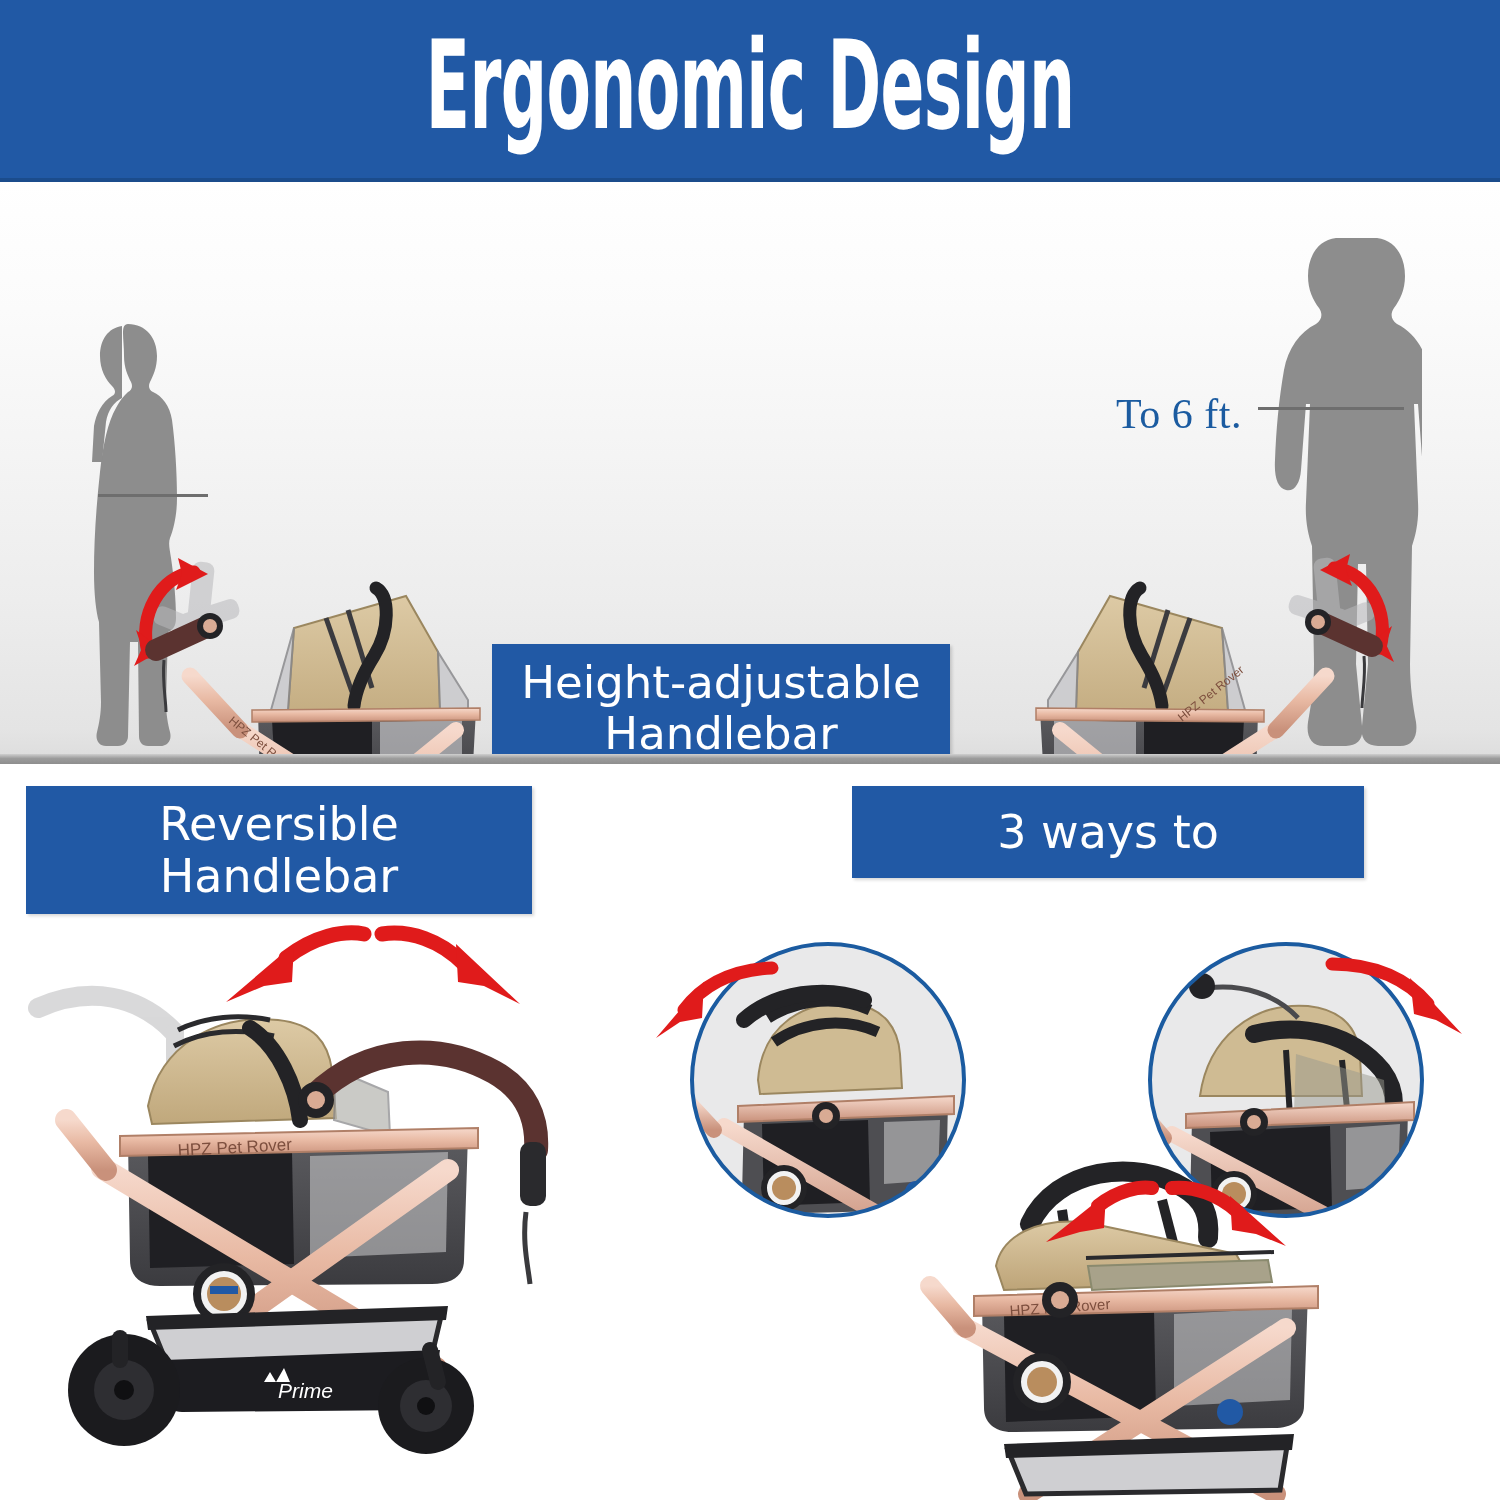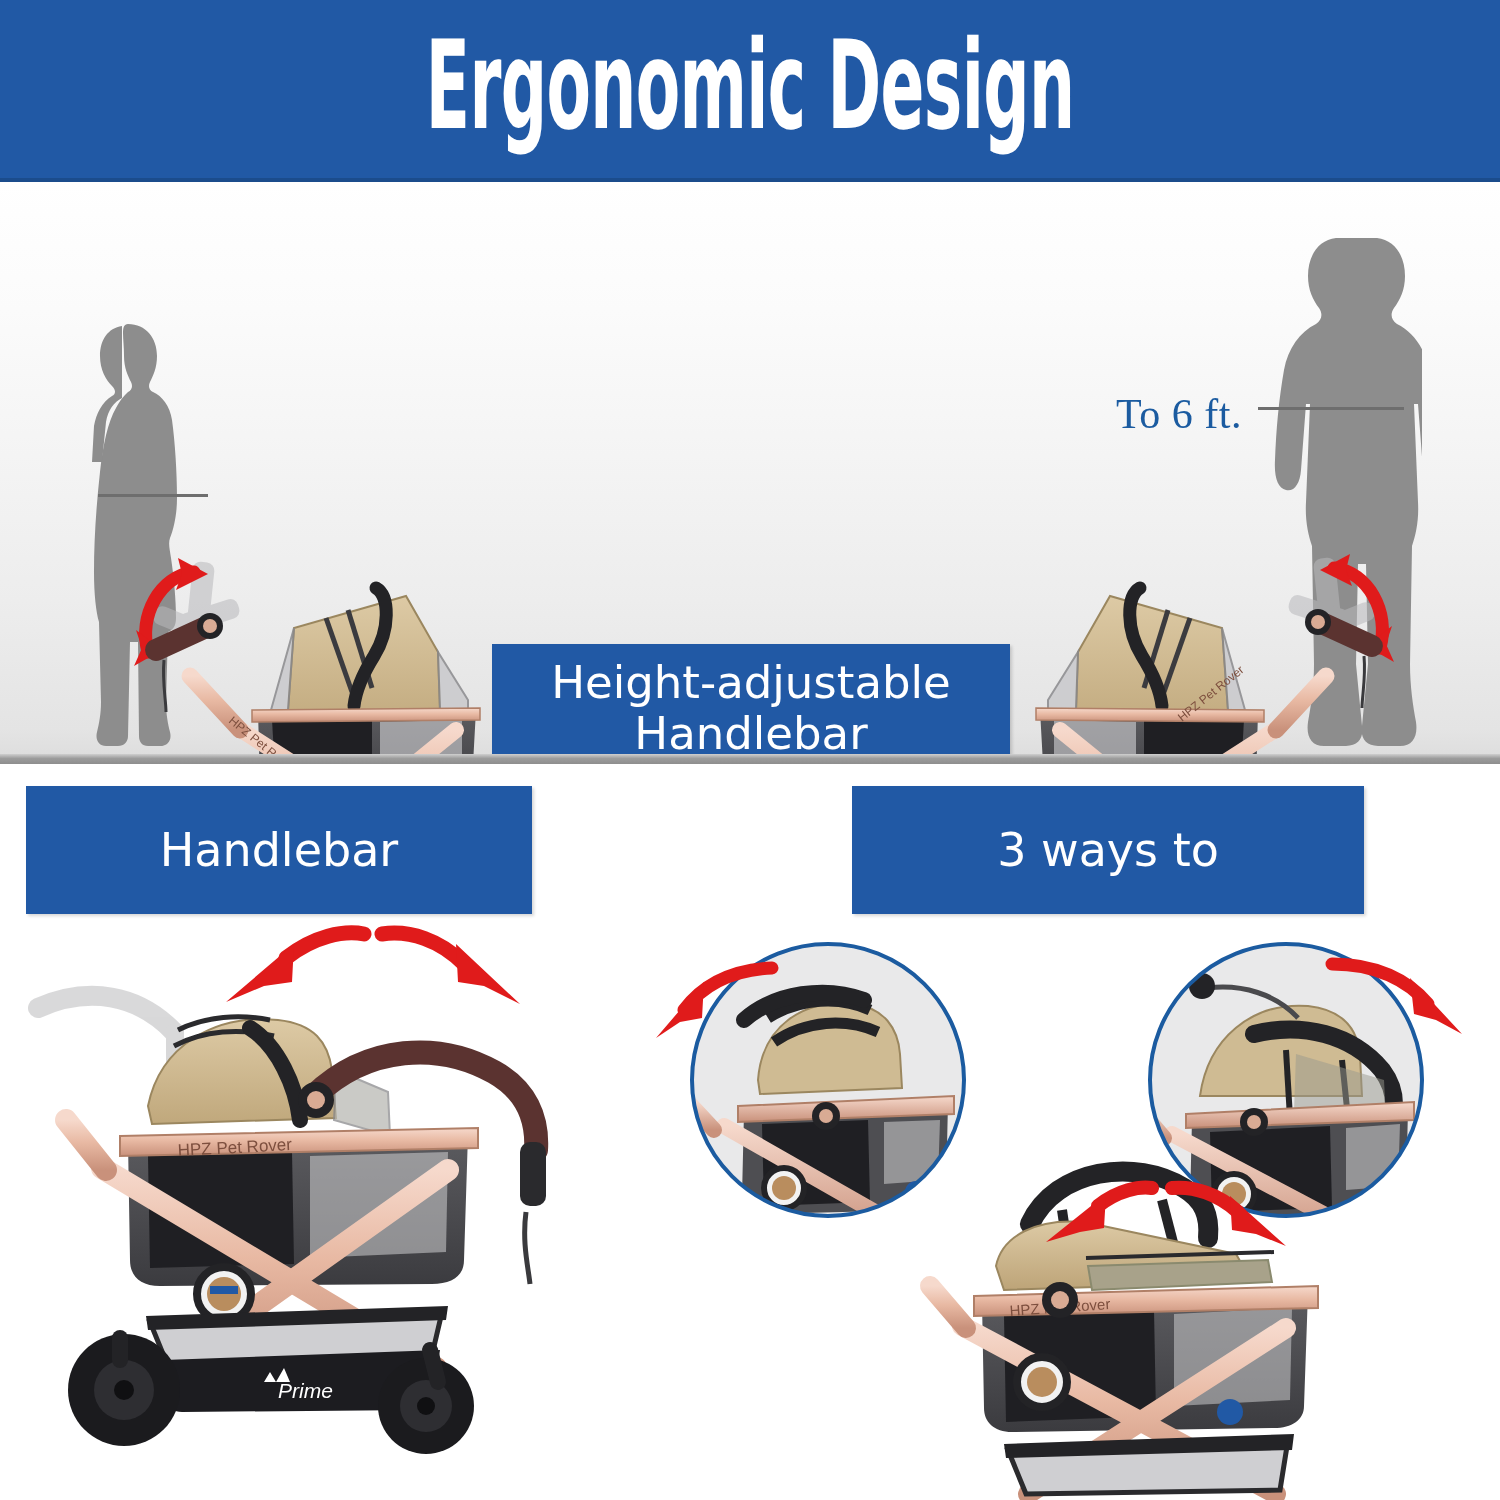--- a/index.html
+++ b/index.html
@@ -87,32 +87,32 @@
     text-align: center;
     font-family: "DejaVu Sans", sans-serif;
     font-weight: 400;
     line-height: 1.14;
     display: flex; flex-direction: column;
     align-items: center; justify-content: center;
     box-shadow: 2px 2px 3px rgba(0,0,0,0.16);
   }
   .callout-main {
     left: 492px; top: 462px;
-    width: 518px; height: 128px;
+    width: 458px; height: 128px;
     font-size: 45px;
     padding: 16px 10px;
   }
   .callout-rev {
     left: 26px; top: 786px;
     width: 506px; height: 128px;
     font-size: 46px;
   }
   .callout-canopy {
     left: 852px; top: 786px;
-    width: 512px; height: 128px;
+    width: 512px; height: 92px;
     font-size: 46px;
   }
 
   
   .bottom-panel {
     position: absolute; left: 0; top: 764px;
     width: 1500px; height: 736px;
     background: #ffffff;
   }
 
@@ -313,20 +313,21 @@
       <span>Height-adjustable</span>
       <span>Handlebar</span>
     </div>
 
     <div class="ground-strip"></div>
   </div>
 
   <div class="bottom-panel"></div>
 
   <div class="callout callout-rev">
+    <span>Reversible</span>
     <span>Handlebar</span>
   </div>
 
   <div class="callout callout-canopy">
     <span>3 ways to</span>
   </div>
 
   <div class="art art-arrow-rev">
     <svg viewBox="0 0 400 150">
       <path d="M118,34 C146,12 176,6 196,10" fill="none" stroke="#e01b1b" stroke-width="15" stroke-linecap="round"></path>

